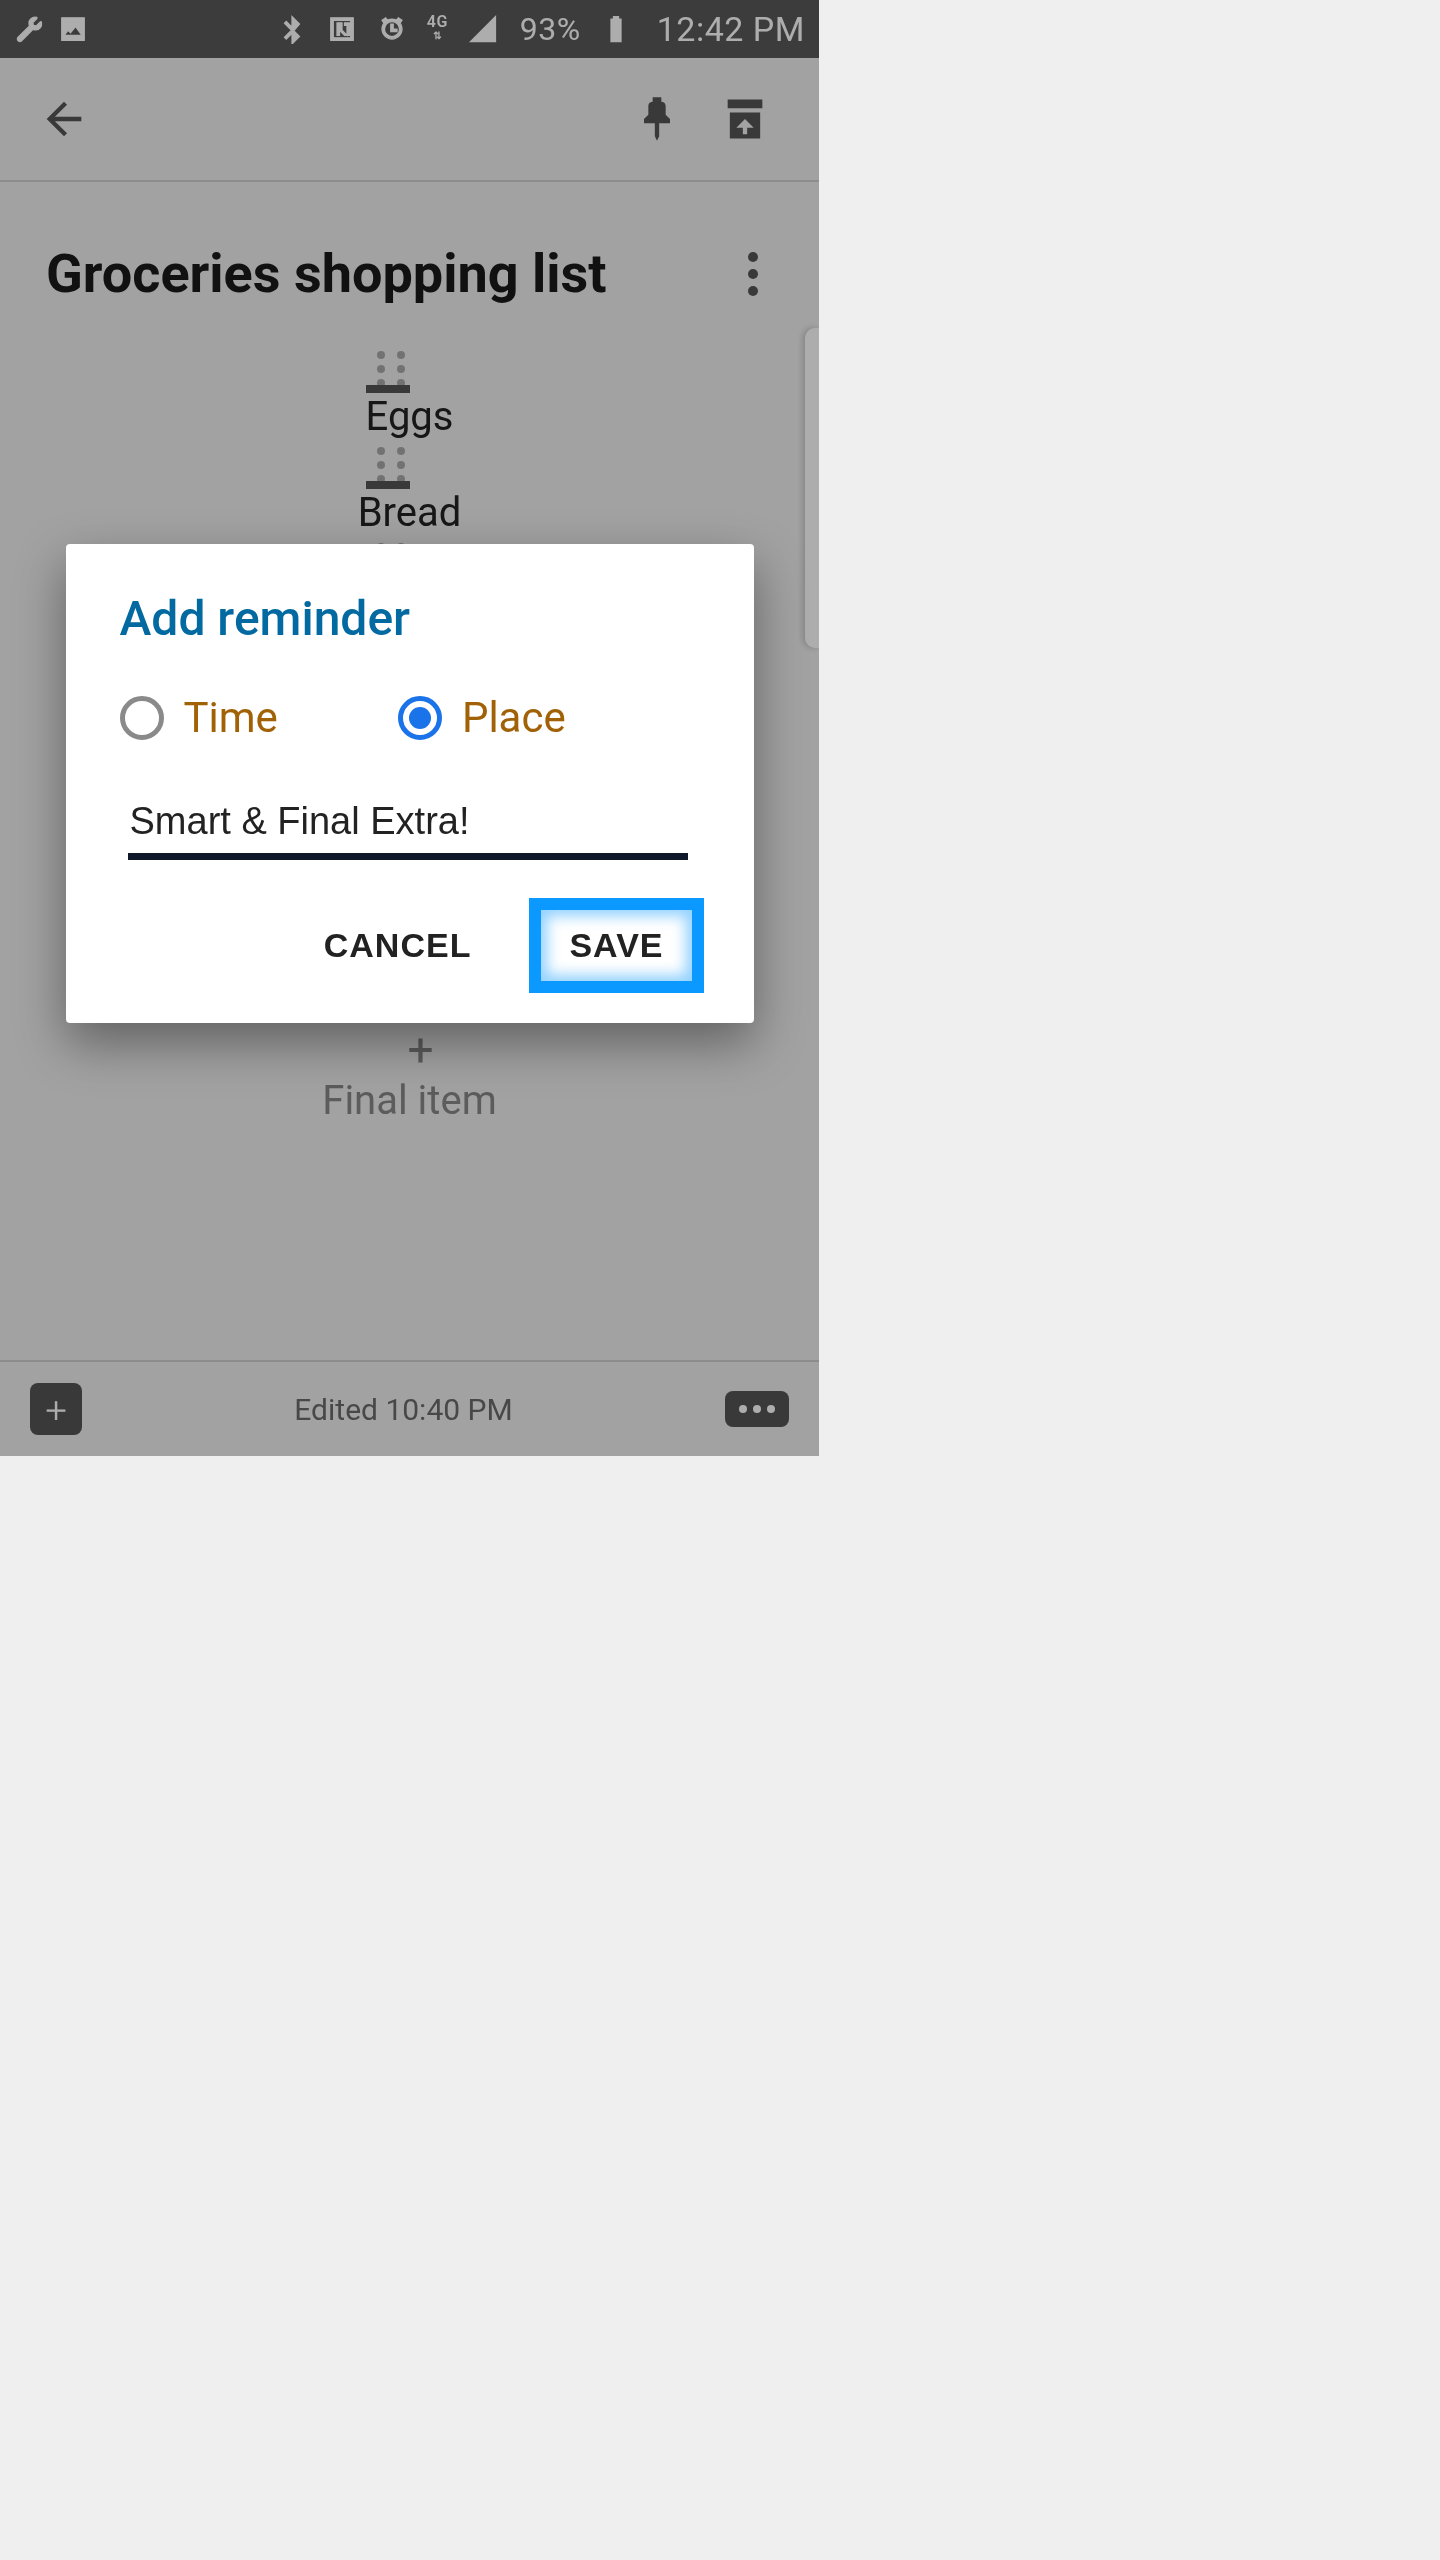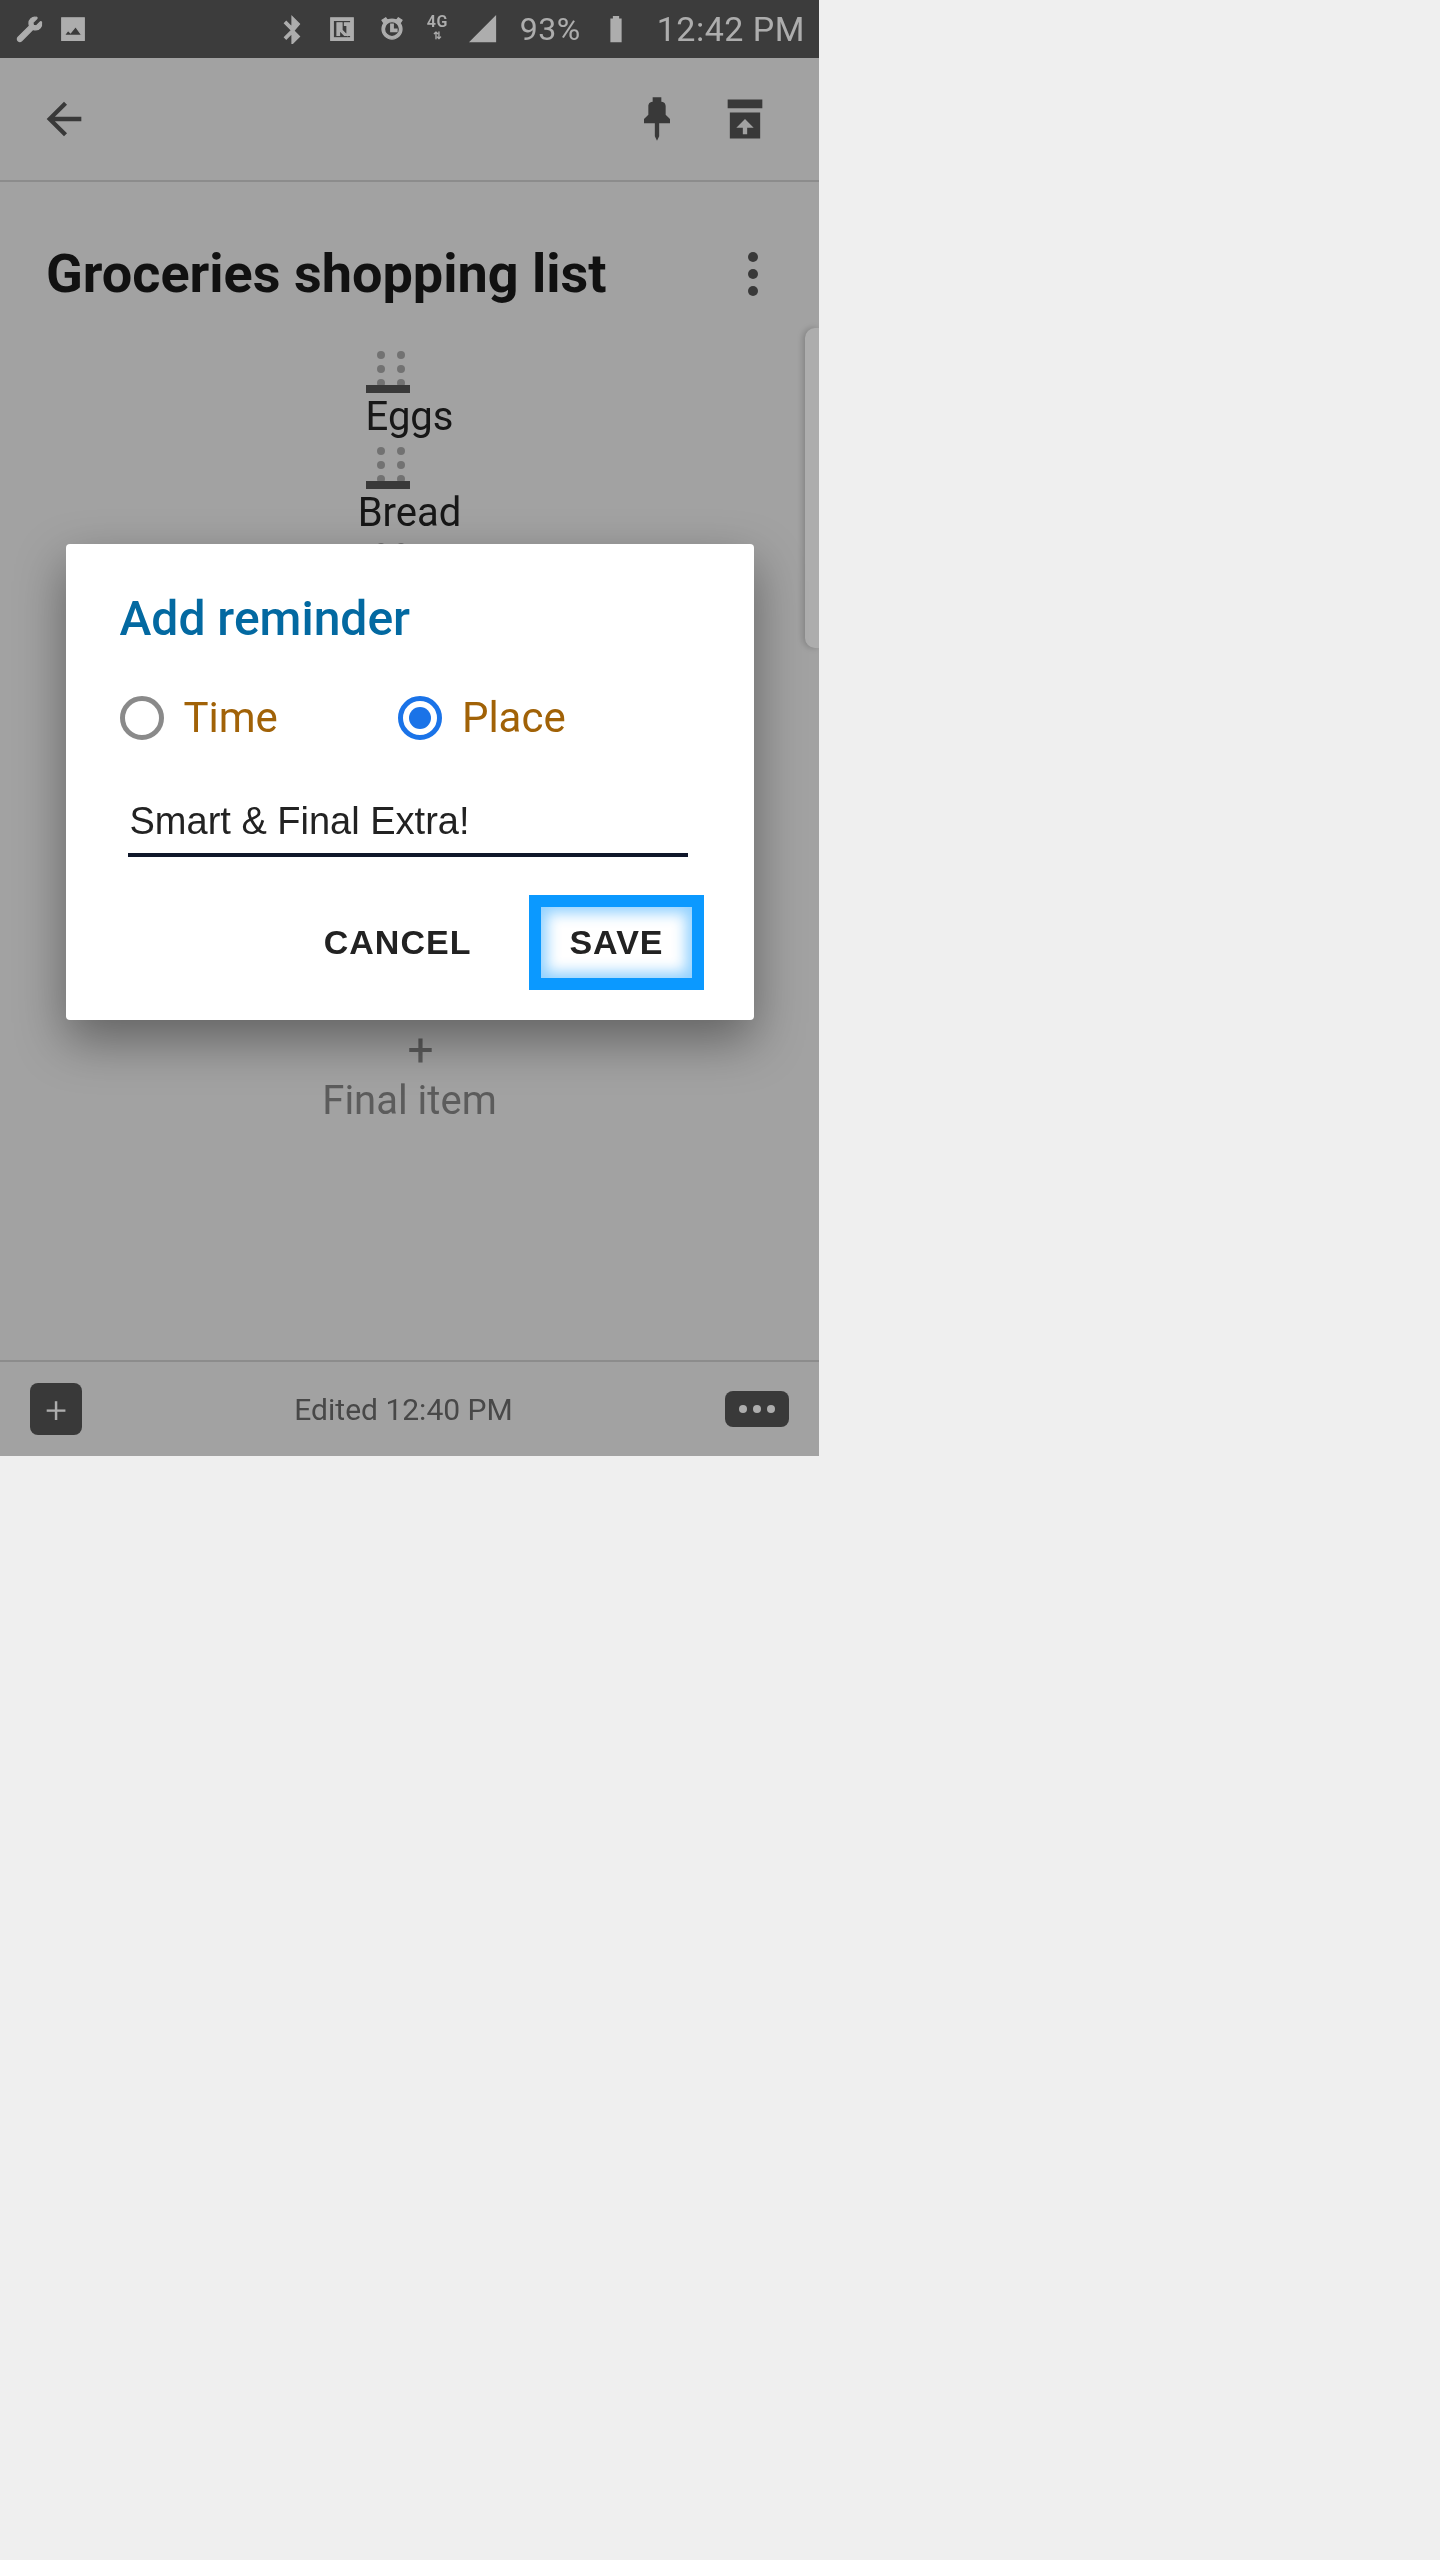--- a/index.html
+++ b/index.html
@@ -126,21 +126,21 @@
     width:44px;height:44px;border-radius:50%;
     border:5px solid #8a8a8a;
     display:flex;align-items:center;justify-content:center;
   }
   .radio-opt.selected .radio-outer{ border-color:#1a73e8; }
   .radio-inner{
     width:22px;height:22px;border-radius:50%;background:#1a73e8;
   }
   .place-field{
     font-size:38px; color:#222;
-    border:none; border-bottom:4px solid #0f172a;
+    border:none; border-bottom:7px solid #0f172a;
     width:560px; padding:4px 2px 10px 2px;
     background:transparent; outline:none;
     margin-left:8px; margin-bottom:38px;
   }
   .dialog-actions{
     display:flex; justify-content:flex-end; gap:30px; align-items:center;
   }
   .dlg-btn{
     font-size:34px; font-weight:600; letter-spacing:1px;
     padding:22px 28px; color:#222; background:transparent; border:none;
@@ -333,21 +333,21 @@
     <span class="plus">+</span>
     <span class="check-text">Final item</span>
   </div>
 
 </div>
 
 <div class="edge-scroll"></div>
 
 <div class="bottom-bar">
   <div class="bb-btn">＋</div>
-  <div class="bb-center">Edited 12:40 PM</div>
+  <div class="bb-center">Edited 10:40 PM</div>
   <div class="bb-more">
       <span></span>
       <span></span>
       <span></span>
     </div>
 </div>
 
 <div class="scrim">
   <div class="dialog">
     <div class="dialog-title">Add reminder</div>

